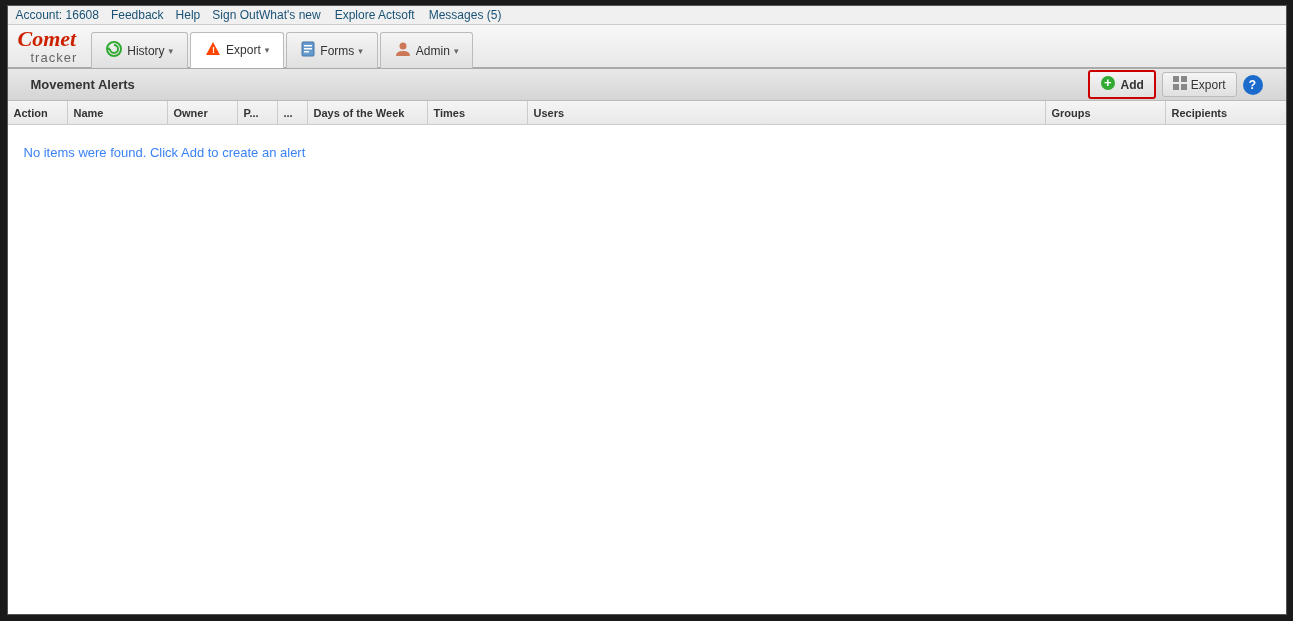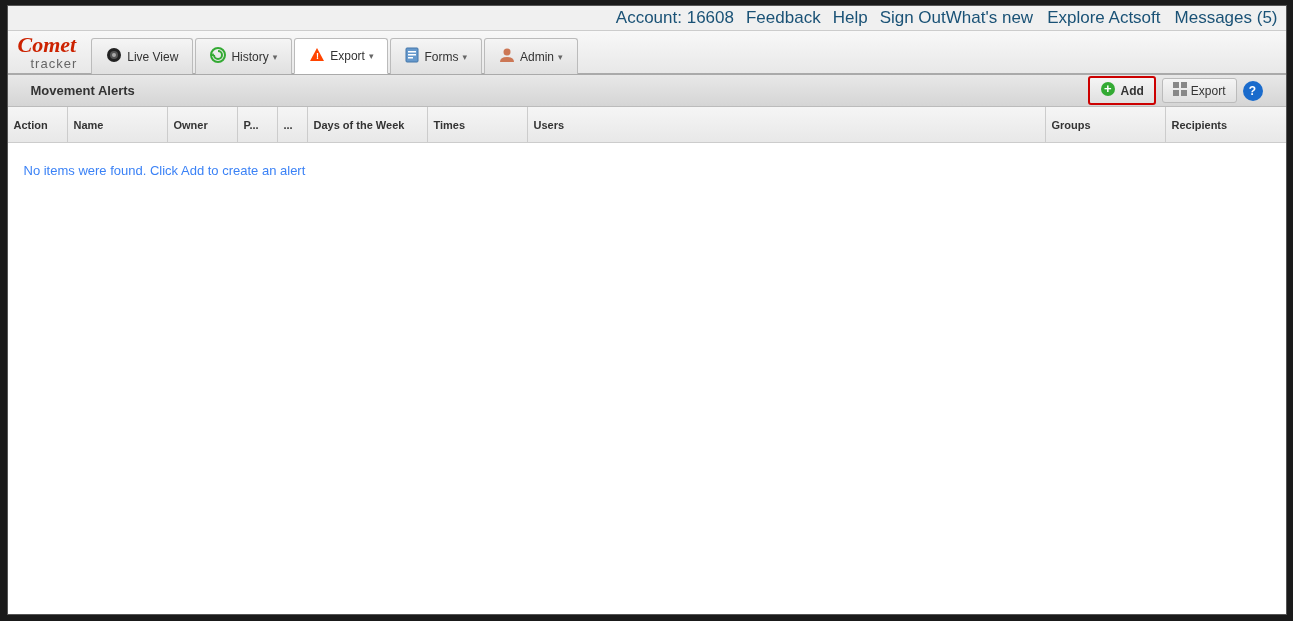--- a/index.html
+++ b/index.html
@@ -20,23 +20,23 @@
       flex-direction: column;
       margin: 5px auto;
     }
 
     
     .top-bar {
       background: #f0f0f0;
       border-bottom: 1px solid #ccc;
       display: flex;
       align-items: center;
-      justify-content: flex-end;
+      justify-content: flex-start;
       padding: 2px 8px;
-      font-size: 17px;
+      font-size: 12px;
       color: #333;
     }
     .top-bar-left {
       display: flex;
       gap: 12px;
     }
     .top-bar-right {
       display: flex;
       gap: 14px;
     }
@@ -171,21 +171,21 @@
       font-weight: bold;
       cursor: pointer;
     }
 
     
     .table-header {
       display: flex;
       align-items: center;
       background: linear-gradient(to bottom, #f5f5f5, #e8e8e8);
       border-bottom: 1px solid #ccc;
-      height: 36px;
+      height: 24px;
       font-size: 11px;
       font-weight: bold;
       color: #333;
     }
     .col {
       padding: 0 6px;
       border-right: 1px solid #ccc;
       height: 100%;
       display: flex;
       align-items: center;
@@ -232,30 +232,20 @@
   </div>
 
   <div class="nav-bar">
     <div class="logo">
       <div class="logo-text">
         <span class="logo-comet">Comet</span>
         <span class="logo-tracker">tracker</span>
       </div>
     </div>
 
-    <div class="nav-tab">
-      <span class="tab-icon">
-        <svg width="16" height="16" viewBox="0 0 16 16">
-          <circle cx="8" cy="8" r="7" fill="#222"></circle>
-          <circle cx="8" cy="8" r="4" fill="#555"></circle>
-          <circle cx="8" cy="8" r="2" fill="#aaa"></circle>
-        </svg>
-      </span>
-      <span>Live View</span>
-    </div>
 
     <div class="nav-tab">
       <span class="tab-icon">
         <svg width="16" height="16" viewBox="0 0 16 16">
           <circle cx="8" cy="8" r="7" fill="none" stroke="#33aa33" stroke-width="2"></circle>
           <path d="M8 4 A4 4 0 1 1 4 8" fill="none" stroke="#33aa33" stroke-width="2"></path>
           <polygon points="3,6 5,9 1,9" fill="#33aa33"></polygon>
         </svg>
       </span>
       <span>History</span>

